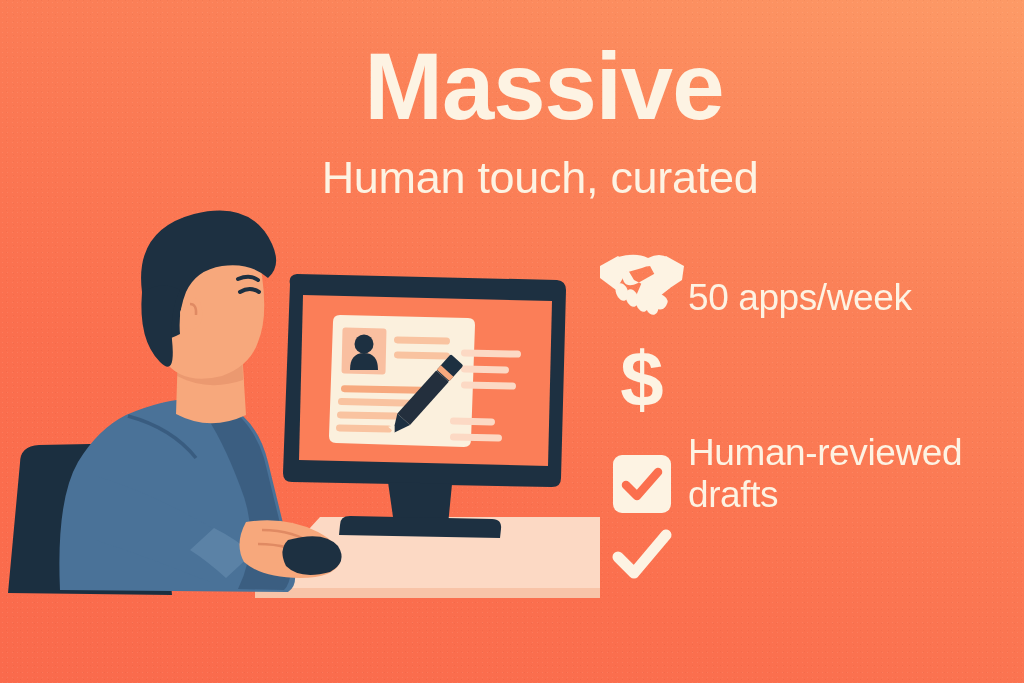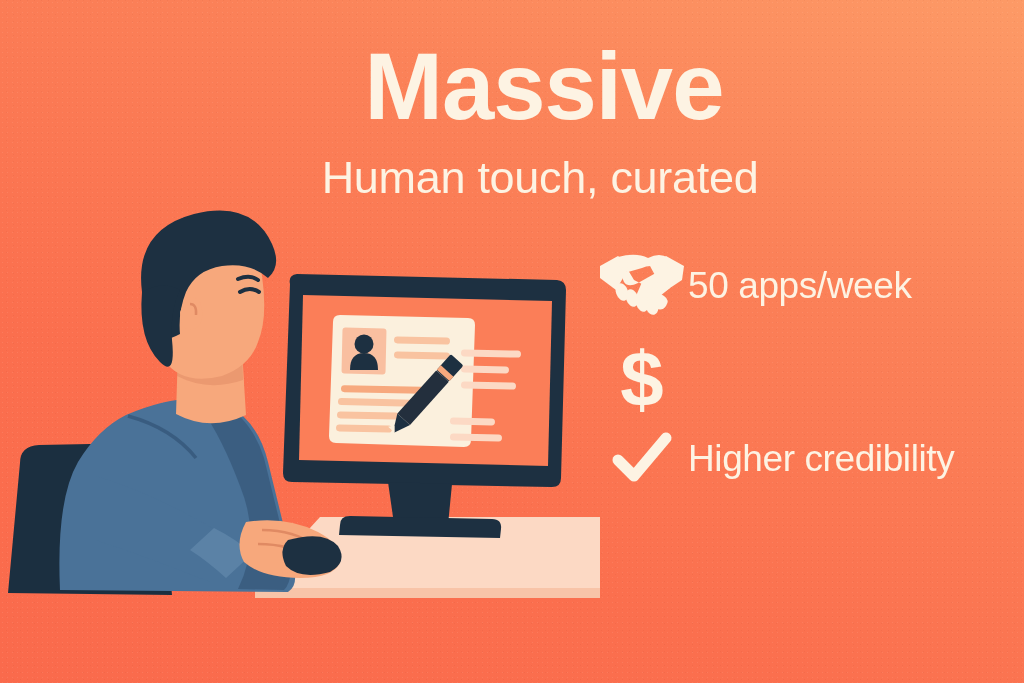--- a/index.html
+++ b/index.html
@@ -70,21 +70,21 @@
   
   #features {
     position: absolute;
     left: 596px;
     top: 252px;
     width: 428px;
     z-index: 7;
   }
   .feature {
     display: flex;
-    align-items: center;
+    align-items: flex-end;
     margin-bottom: 22px;
   }
   .feature .ficon {
     width: 92px;
     flex: 0 0 92px;
     display: flex;
     align-items: center;
     justify-content: center;
   }
   .feature .ftext {
@@ -210,26 +210,35 @@
       </div>
       <div class="ftext">50 apps/week</div>
     </div>
 
     <div class="feature" id="feature-1">
       <div class="ficon">
         <span class="dollar-glyph">$</span>
       </div>
     </div>
 
+    <div class="feature" id="feature-2">
+      <div class="ficon">
+        <svg width="62" height="62" viewBox="0 0 62 62" xmlns="http://www.w3.org/2000/svg">
+          <rect x="2" y="2" width="58" height="58" rx="9" fill="#fdf3e3"></rect>
+          <path d="M 15 32 L 26 43 L 47 19" stroke="#fb6f4e" stroke-width="8.5" fill="none" stroke-linecap="round" stroke-linejoin="round"></path>
+        </svg>
+      </div>
+      <div class="ftext">Human-reviewed
+drafts</div>
+    </div>
 
     <div class="feature" id="feature-3">
       <div class="ficon">
         <svg width="64" height="56" viewBox="0 0 64 56" xmlns="http://www.w3.org/2000/svg">
           <path d="M 8 30 L 24 46 L 56 8" stroke="#fdf3e3" stroke-width="11" fill="none" stroke-linecap="round" stroke-linejoin="round"></path>
         </svg>
       </div>
-      <div class="ftext">Higher credibility</div>
     </div>
 
   </div>
 
   <div id="grain"></div>
 </div>
 
 </body></html>

